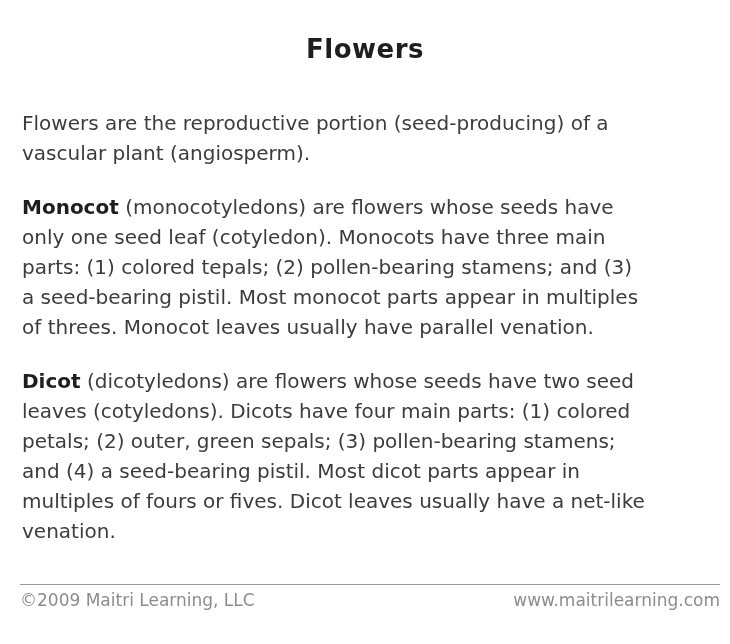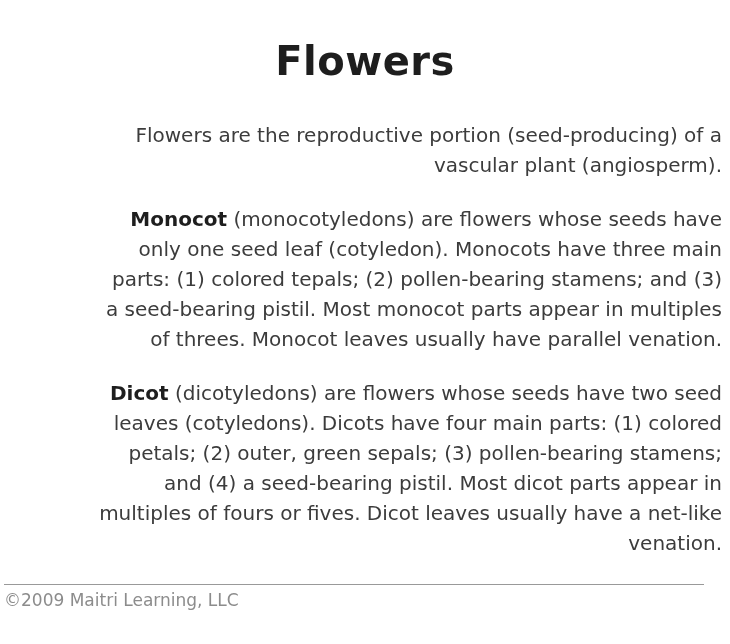--- a/index.html
+++ b/index.html
@@ -6,47 +6,47 @@
   html, body { background: #ffffff; }
   .page {
     position: relative;
     width: 730px;
     height: 644px;
     background: var(--background, #ffffff);
     font-family: "DejaVu Sans", "Liberation Sans", sans-serif;
     overflow: hidden;
   }
   .title {
-    margin: 12px;
+    margin: 0;
     padding-top: 24px;
     height: 74px;
     line-height: 50px;
     text-align: center;
-    font-size: 40px;
+    font-size: 26px;
     font-weight: bold;
     letter-spacing: 0.5px;
     color: var(--title-text, #1e1e1e);
   }
   .body {
     margin-top: 34px;
     padding: 0 8px 0 22px;
     font-size: 20px;
     line-height: 30px;
     color: var(--body-text, #3c3c3c);
   }
-  .para { white-space: pre-line; text-align: right; }
+  .para { white-space: pre-line; }
   .para + .para { margin-top: 24px; }
   .para strong {
     font-weight: bold;
     color: var(--title-text, #1e1e1e);
   }
   .footer {
     position: absolute;
     top: 584px;
-    left: 4px;
+    left: 20px;
     width: 700px;
     border-top: 1px solid var(--divider, #999999);
     padding-top: 5px;
     display: flex;
     justify-content: space-between;
     align-items: center;
     font-size: 17px;
     color: var(--footer-text, #8c8c8c);
   }
 </style>
@@ -72,15 +72,16 @@
 leaves (cotyledons). Dicots have four main parts: (1) colored
 petals; (2) outer, green sepals; (3) pollen-bearing stamens;
 and (4) a seed-bearing pistil. Most dicot parts appear in
 multiples of fours or fives. Dicot leaves usually have a net-like
 venation.</span></p>
 
   </div>
 
   <div class="footer">
     <span>©2009 Maitri Learning, LLC</span>
+    <span>www.maitrilearning.com</span>
   </div>
 
 </div>
 
 </body></html>

